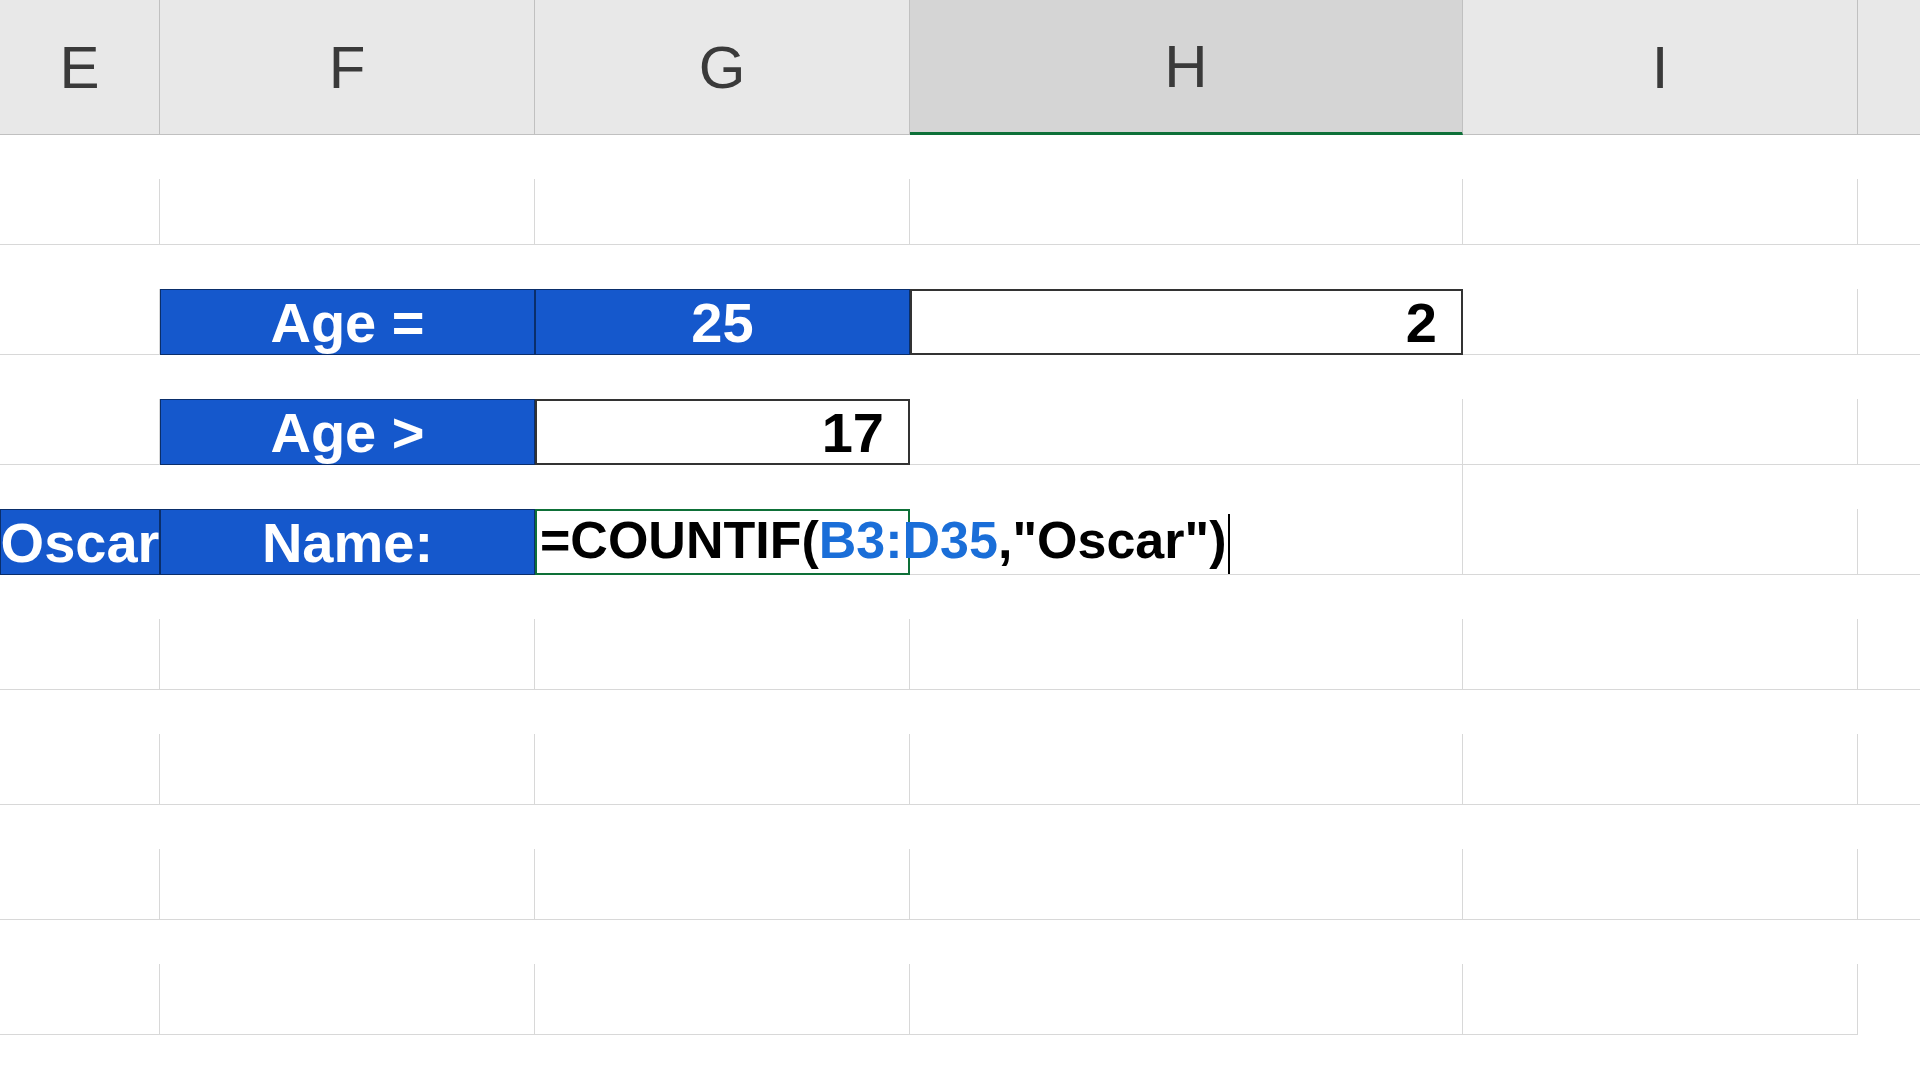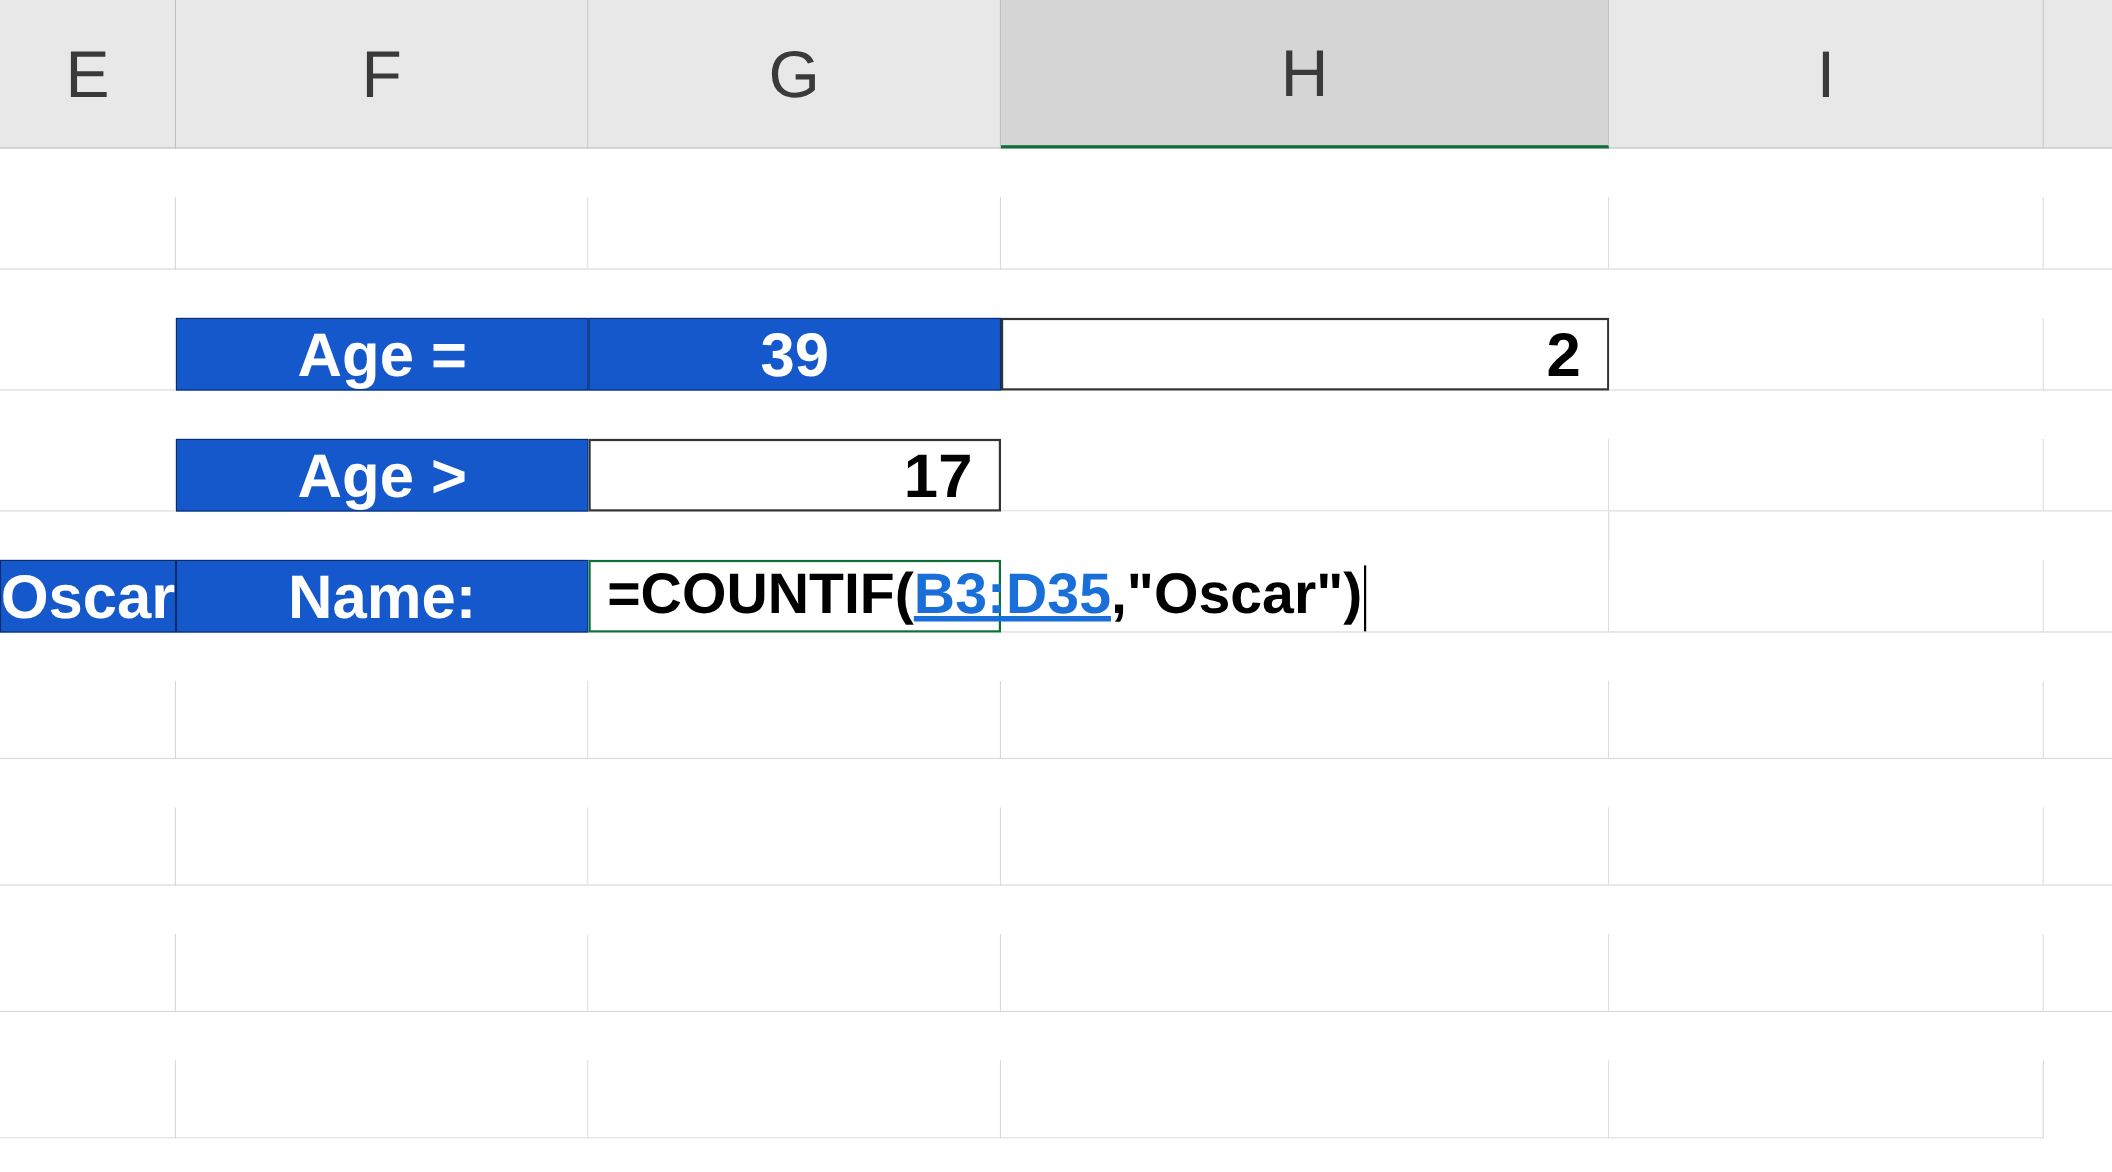--- a/index.html
+++ b/index.html
@@ -30,21 +30,21 @@
     }
     .header-cell.selected {
       background: #d5d5d5;
       border-bottom: 3px solid #0e7038;
     }
     .cell {
       border-right: 1px solid #d8d8d8;
       border-bottom: 1px solid #d8d8d8;
       display: flex;
       align-items: center;
-      padding: 0 15px;
+      padding: 0 3px;
       font-size: 56px;
       color: #000;
       background: #fff;
       margin-top: 44px;
     }
     .blue-cell {
       background: #1558cc;
       color: #ffffff;
       font-weight: bold;
       justify-content: center;
@@ -66,21 +66,20 @@
       white-space: nowrap;
       position: relative;
       z-index: 5;
       overflow: visible;
     }
     .formula-text {
       white-space: nowrap;
     }
     .ref-blue {
       color: #1a6ed8;
-      text-decoration: underline;
     }
     .cursor-line {
       display: inline-block;
       width: 2px;
       height: 60px;
       background: #000;
       vertical-align: middle;
       margin-left: 2px;
     }
     .cell-i {
@@ -103,21 +102,21 @@
 
   <div class="cell"></div>
   <div class="cell"></div>
   <div class="cell"></div>
   <div class="cell"></div>
   <div class="cell"></div>
   <div class="cell"></div>
 
   <div class="cell"></div>
   <div class="cell blue-cell">Age =</div>
-  <div class="cell blue-cell">39</div>
+  <div class="cell blue-cell">25</div>
   <div class="cell data-cell">2</div>
   <div class="cell"></div>
   <div class="cell"></div>
 
   <div class="cell"></div>
   <div class="cell blue-cell">Age &gt;</div>
   <div class="cell data-cell">17</div>
   <div class="cell"></div>
   <div class="cell"></div>
 

